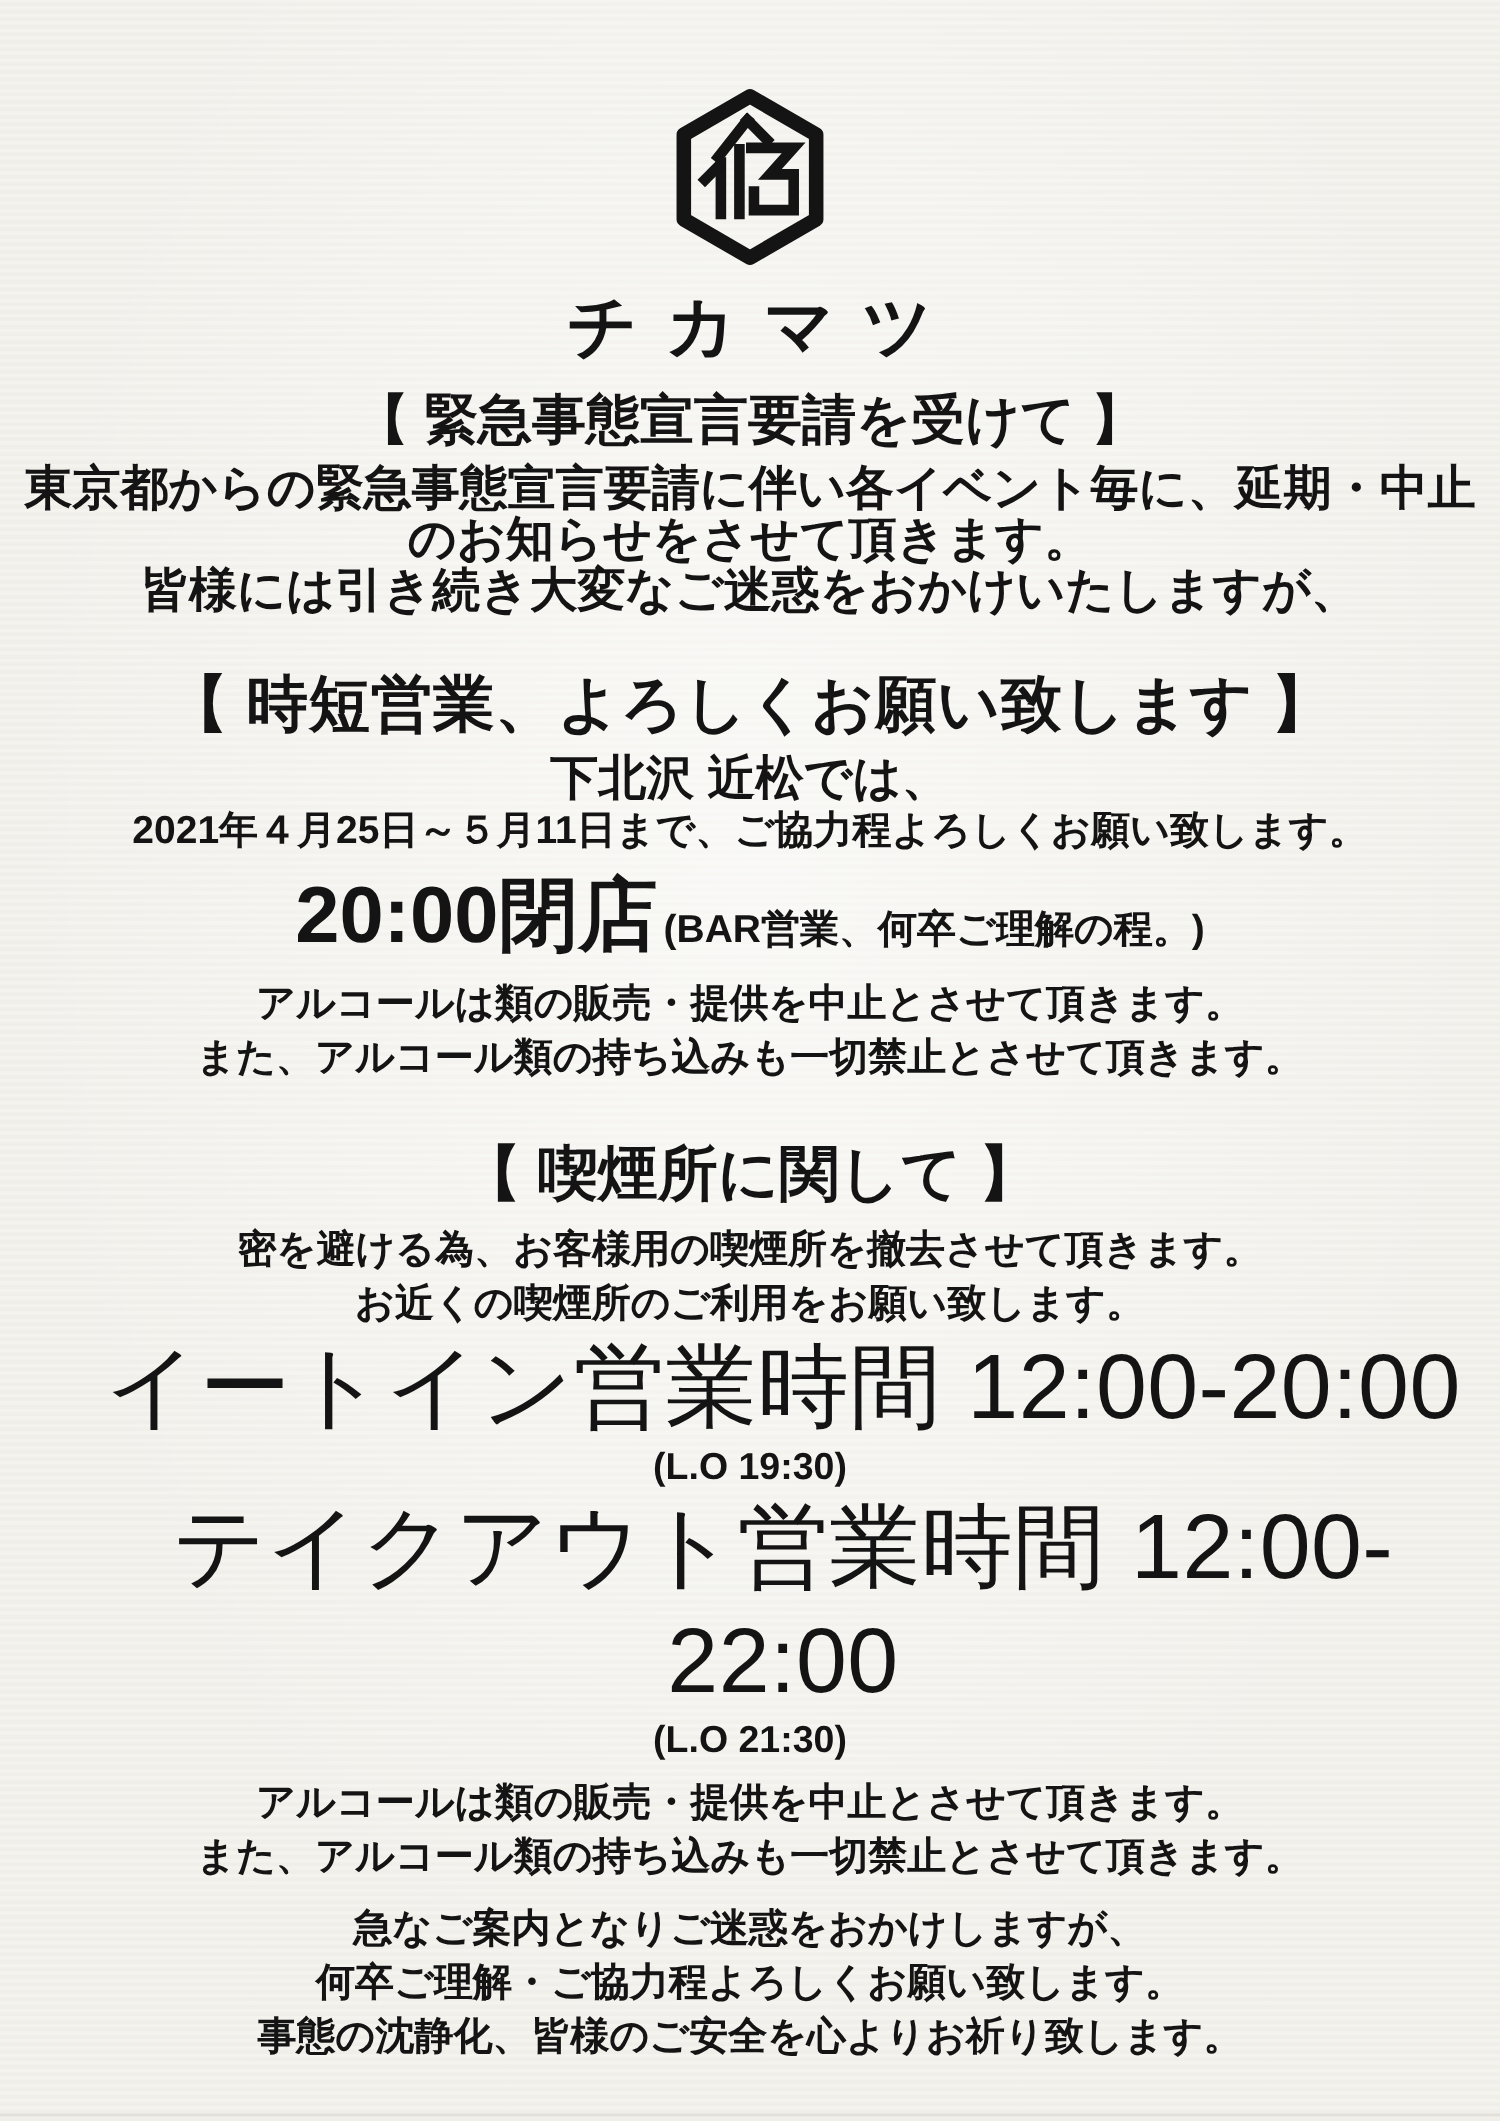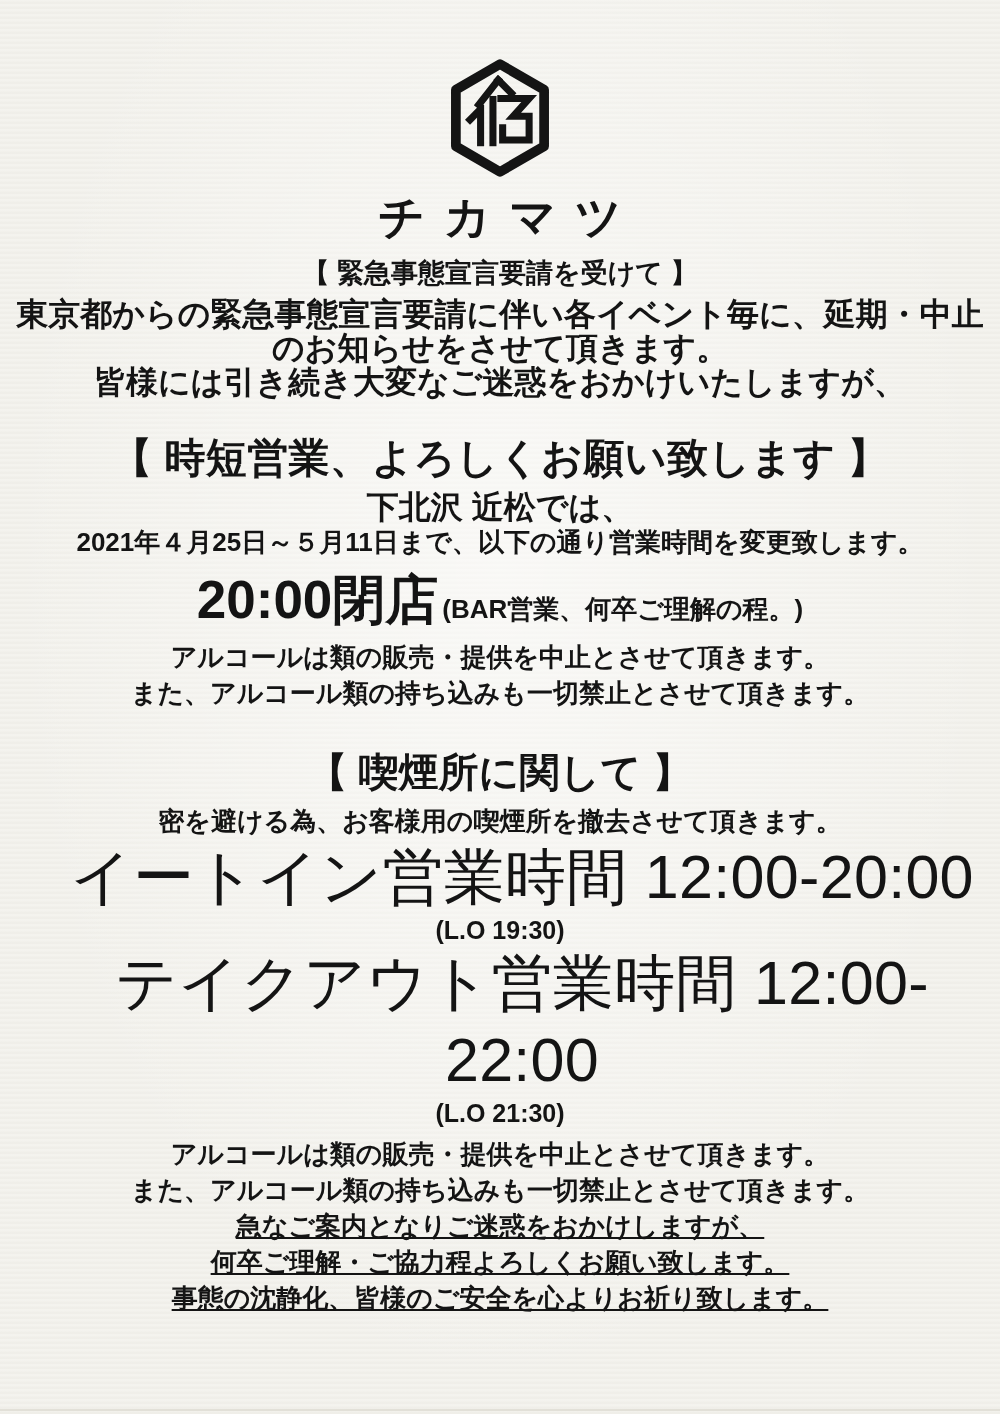--- a/index.html
+++ b/index.html
@@ -42,21 +42,21 @@
     font-size: 46px;
     font-weight: 700;
     letter-spacing: 0.40em;
     text-indent: 0.40em; 
     line-height: 1.2;
   }
   .h-major {
     font-weight: 700;
     line-height: 1.25;
   }
-  .h1 { margin-top: 12px; font-size: 27px; }
+  .h1 { margin-top: 12px; font-size: 36px; }
   .h2 { margin-top: 34px; font-size: 41px; letter-spacing: 0.01em; }
   .h3 { margin-top: 36px; font-size: 40px; }
   .h4 { margin-top: 32px; font-size: 37px; }
   .body-line {
     font-size: 32px;
     font-weight: 700;
     line-height: 34px;
   }
   .body-line-lg {
     font-size: 26px;
@@ -85,21 +85,21 @@
     font-weight: 400;
     line-height: 1.25;
     letter-spacing: 0.005em;
     margin-left: 44px;
   }
   .lo-line {
     font-size: 25px;
     font-weight: 700;
     line-height: 30px;
   }
-  .footer-block { margin-top: 0; text-decoration: underline; }
+  .footer-block { margin-top: 12px; }
   .mt-s { margin-top: 8px; }
 </style>
 </head>
 <body>
 
 <div class="page">
 
   <div class="logo-wrap">
     <svg width="106" height="120" viewBox="0 0 120 136" fill="none" stroke="#141414" xmlns="http://www.w3.org/2000/svg">
 
@@ -124,36 +124,37 @@
       <div class="body-line">東京都からの緊急事態宣言要請に伴い各イベント毎に、延期・中止</div>
       <div class="body-line">のお知らせをさせて頂きます。</div>
       <div class="body-line">皆様には引き続き大変なご迷惑をおかけいたしますが、</div>
     </div>
   </section>
 
   <section>
     <div class="h-major h2">【 時短営業、よろしくお願い致します 】</div>
     <div class="after-heading">
       <div class="body-line">下北沢 近松では、</div>
-      <div class="body-line-lg">2021年４月25日～５月11日まで、以下の通り営業時間を変更致します。</div>
+      <div class="body-line-lg">2021年４月25日～５月11日まで、ご協力程よろしくお願い致します。</div>
     </div>
     <div class="closing-row">
       <span class="closing-big">20:00閉店</span>
       <span class="closing-note">(BAR営業、何卒ご理解の程。)</span>
     </div>
     <div class="mt-s">
       <div class="body-line-lg">アルコールは類の販売・提供を中止とさせて頂きます。</div>
       <div class="body-line-lg">また、アルコール類の持ち込みも一切禁止とさせて頂きます。</div>
     </div>
   </section>
 
   <section>
     <div class="h-major h3">【 喫煙所に関して 】</div>
     <div class="after-heading">
       <div class="body-line-lg">密を避ける為、お客様用の喫煙所を撤去させて頂きます。</div>
+      <div class="body-line-lg">お近くの喫煙所のご利用をお願い致します。</div>
     </div>
   </section>
 
   <section>
     <div class="hours-line">イートイン営業時間 12:00-20:00</div>
     <div class="lo-line">(L.O 19:30)</div>
     <div class="hours-line">テイクアウト営業時間 12:00-22:00</div>
     <div class="lo-line">(L.O 21:30)</div>
     <div class="mt-s">
       <div class="body-line-lg">アルコールは類の販売・提供を中止とさせて頂きます。</div>

